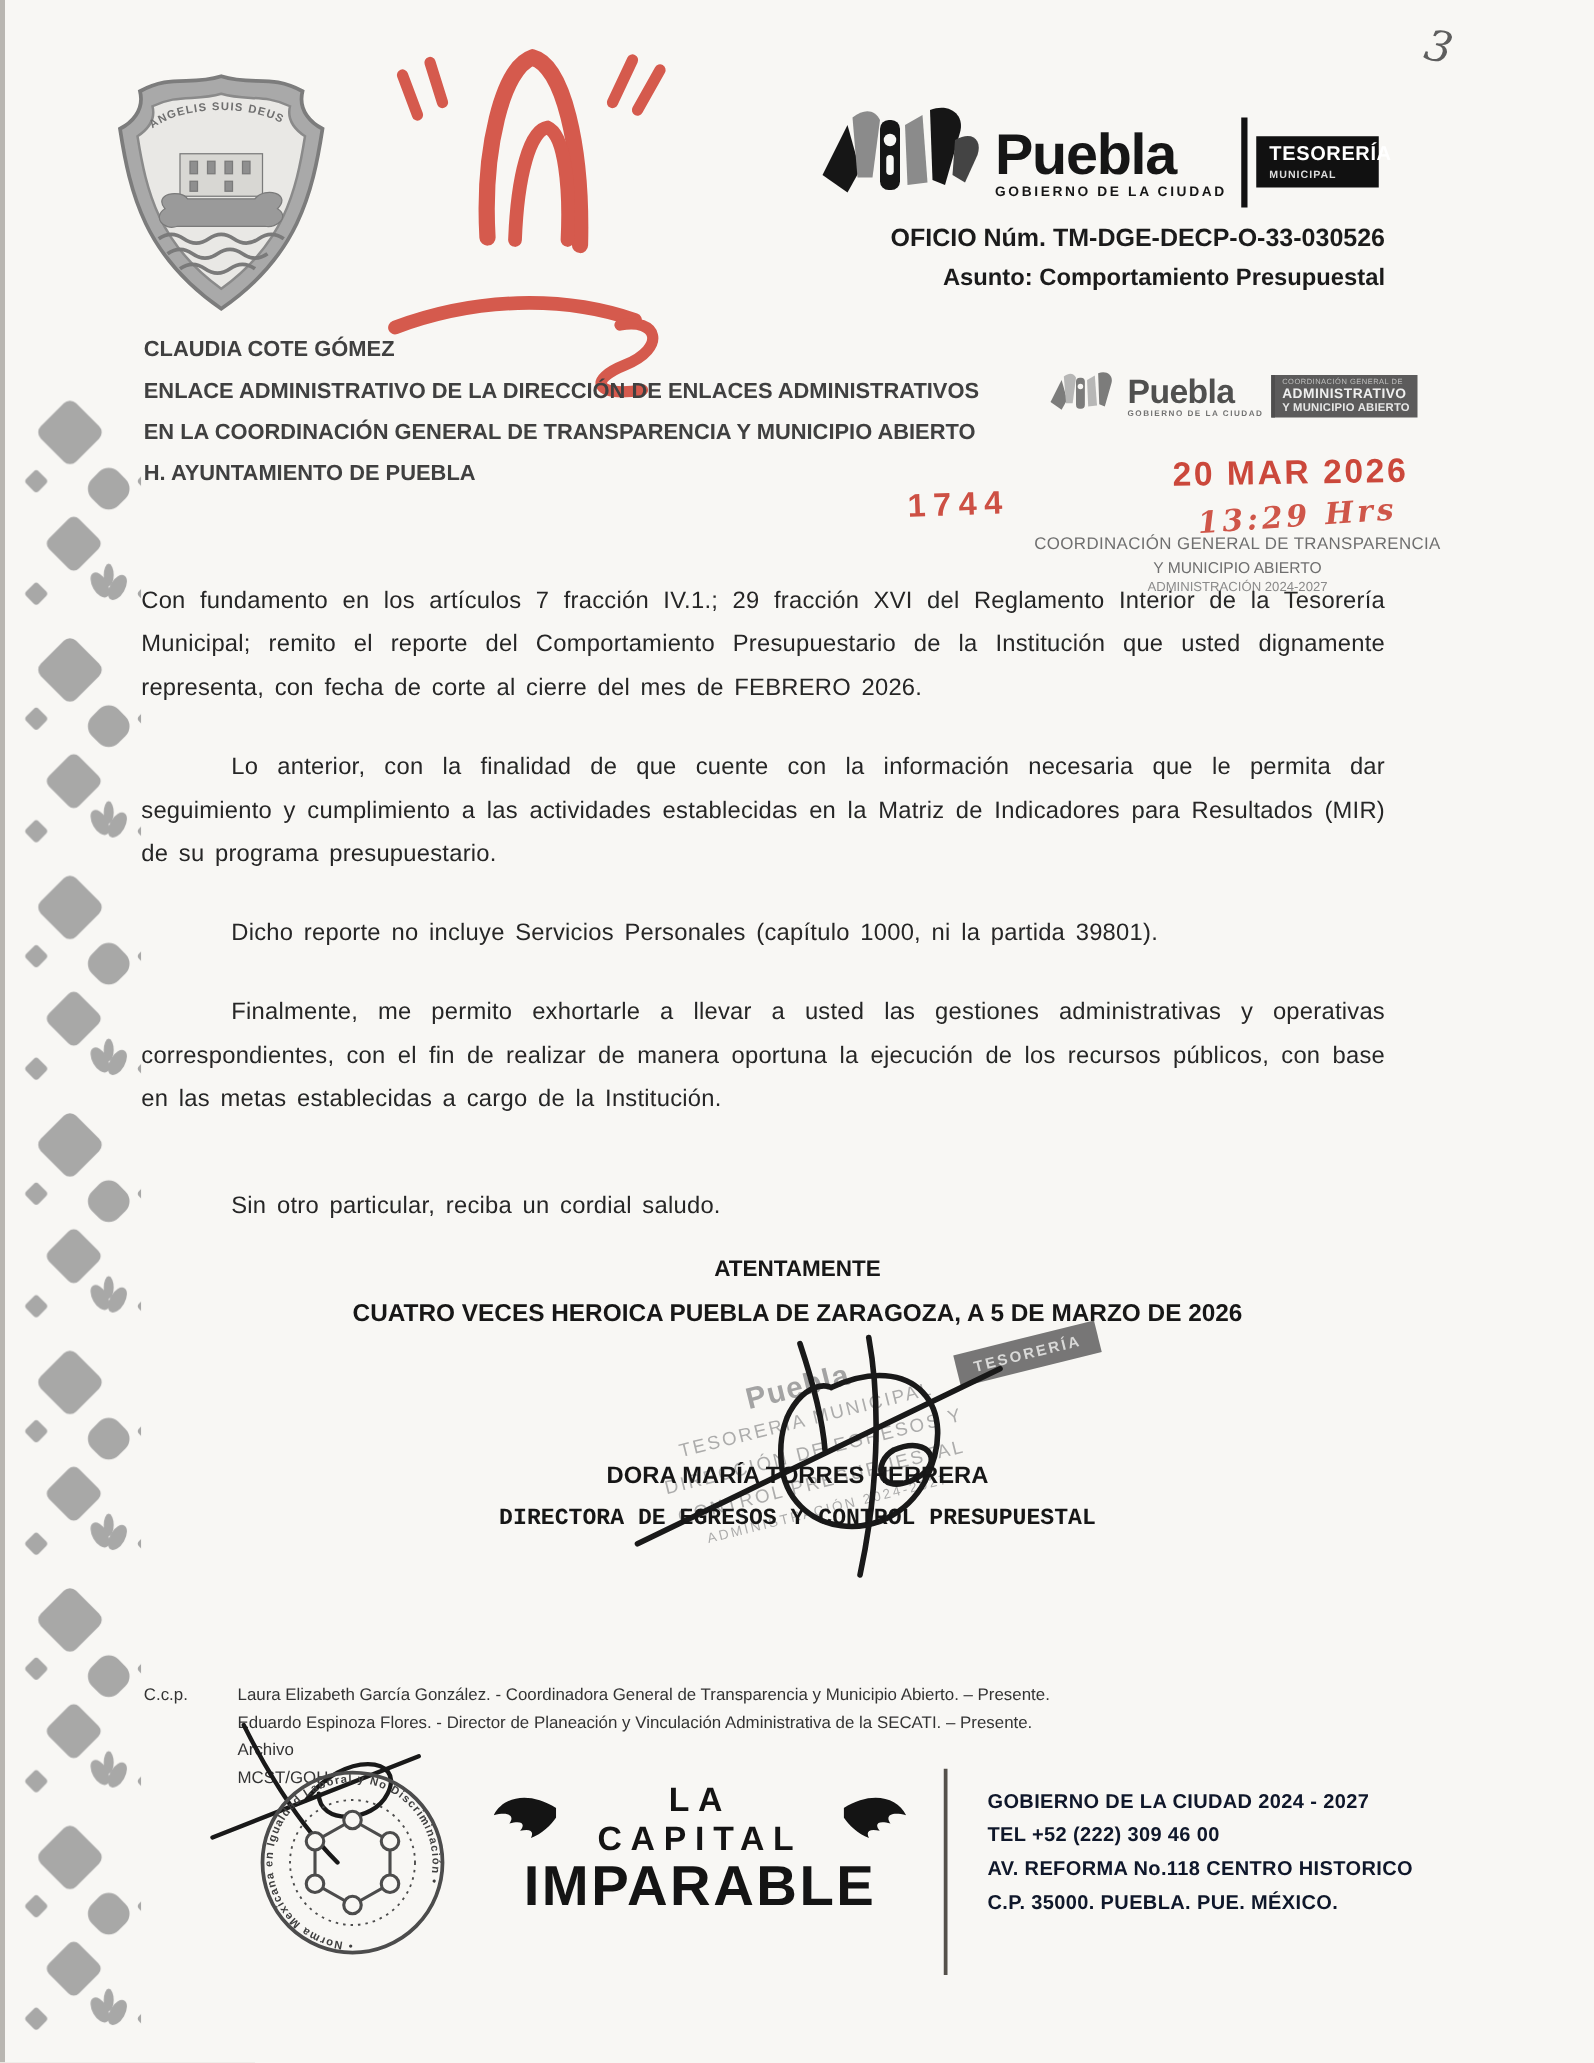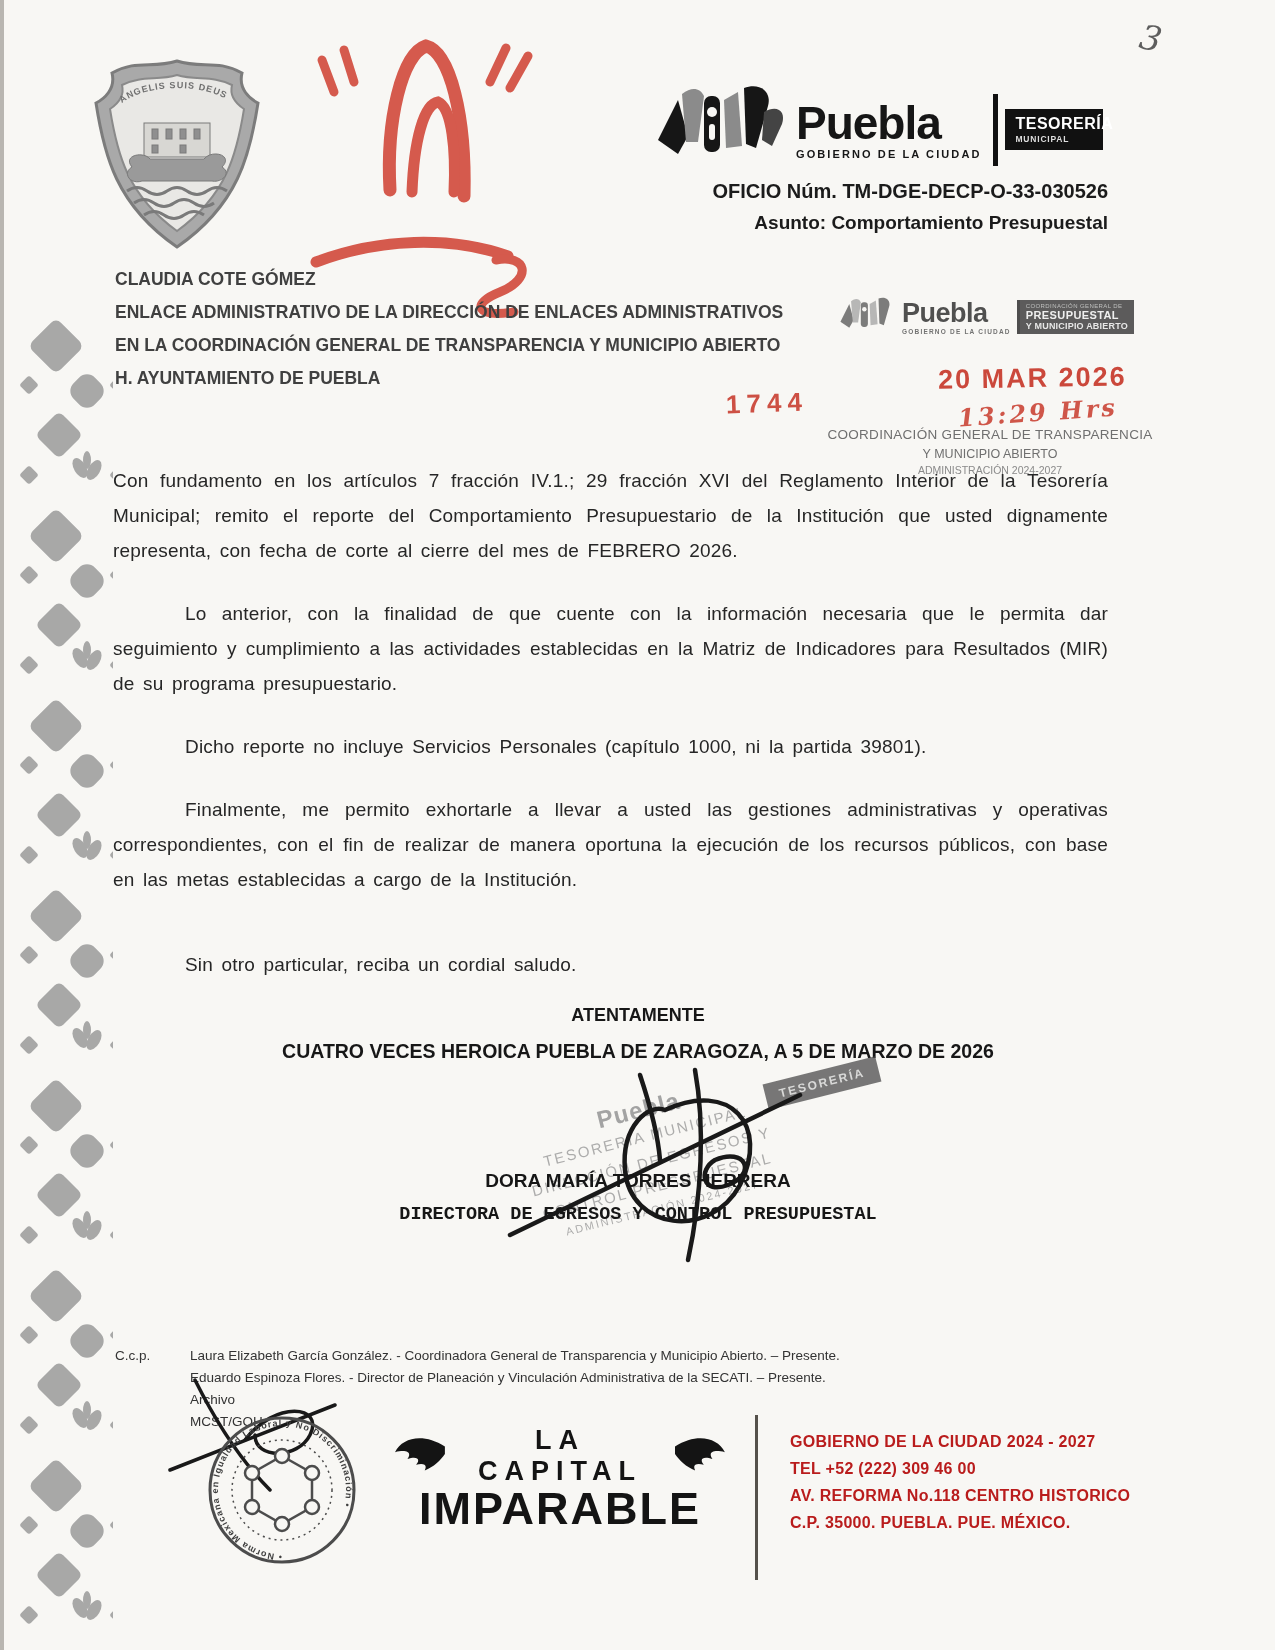--- a/index.html
+++ b/index.html
@@ -75,21 +75,21 @@
   .ccp{left:115px;top:1345px;width:780px;font-size:13.5px;color:#333;line-height:22px;}
   .ccp .lbl{position:absolute;left:0;top:0;}
   .ccp .lines{margin-left:75px;}
 
   
   .slogan{left:395px;top:1425px;width:330px;text-align:center;color:#141414;}
   .slogan .row1{display:flex;align-items:center;justify-content:center;gap:6px;}
   .slogan .l1{font-size:27px;font-weight:800;letter-spacing:7px;}
   .slogan .l2{font-size:45px;font-weight:800;letter-spacing:2px;margin-top:-4px;}
   .divider{left:755px;top:1415px;width:2.5px;height:165px;background:#55514b;}
-  .footer-info{left:790px;top:1428px;width:360px;font-size:16px;font-weight:600;color:#b91c1c;line-height:27px;letter-spacing:.3px;}
+  .footer-info{left:790px;top:1428px;width:360px;font-size:16px;font-weight:600;color:#0f172a;line-height:27px;letter-spacing:.3px;}
 
   svg{display:block;}
   .noi{pointer-events:none;}
 </style>
 </head>
 <body>
 
 <div class="page">
   <div class="scan-edge"></div>
 
@@ -200,21 +200,21 @@
           <path d="M76,18 L90,10 L94,64 L78,66 Z" fill="#979797"></path>
           <path d="M96,6 C112,0 124,10 120,24 L108,66 L98,62 Z"></path>
         </g>
       </svg>
       <div style="margin-left:4px;">
         <div class="rcv-word">Puebla</div>
         <div class="rcv-tag">GOBIERNO DE LA CIUDAD</div>
       </div>
       <div class="rcv-box">
         <div class="rcv-b0">COORDINACIÓN GENERAL DE</div>
-        <div class="rcv-b1">PRESUPUESTAL</div>
+        <div class="rcv-b1">ADMINISTRATIVO</div>
         <div class="rcv-b2">Y MUNICIPIO ABIERTO</div>
       </div>
     </div>
   </div>
 
   <div class="abs red folio">1744</div>
   <div class="abs red stamp-date">20 MAR 2026</div>
   <div class="abs red stamp-time">13:29 Hrs</div>
 
   <div class="abs office">

